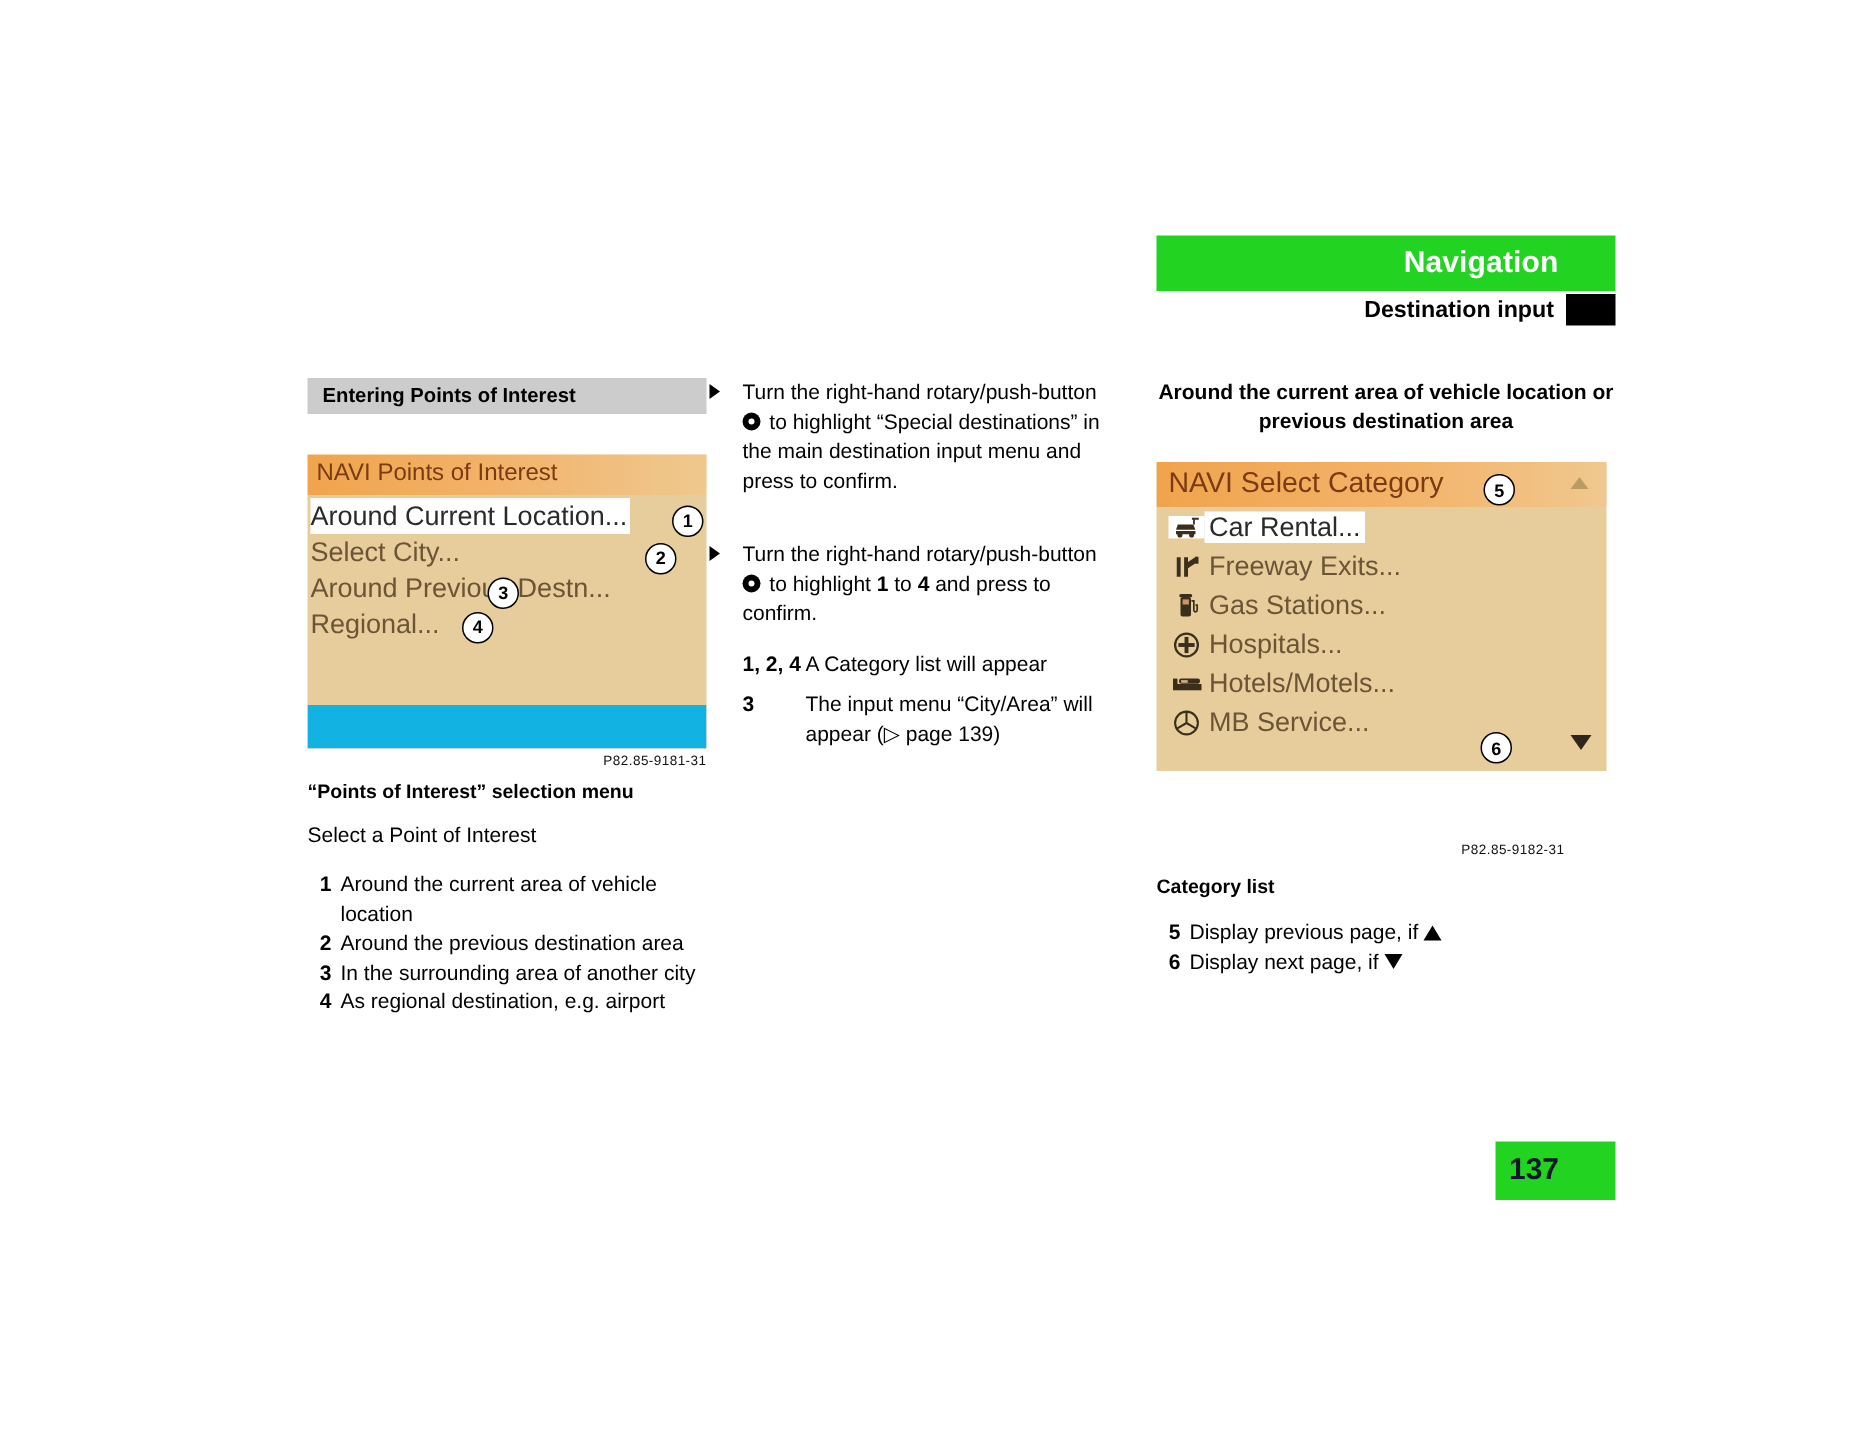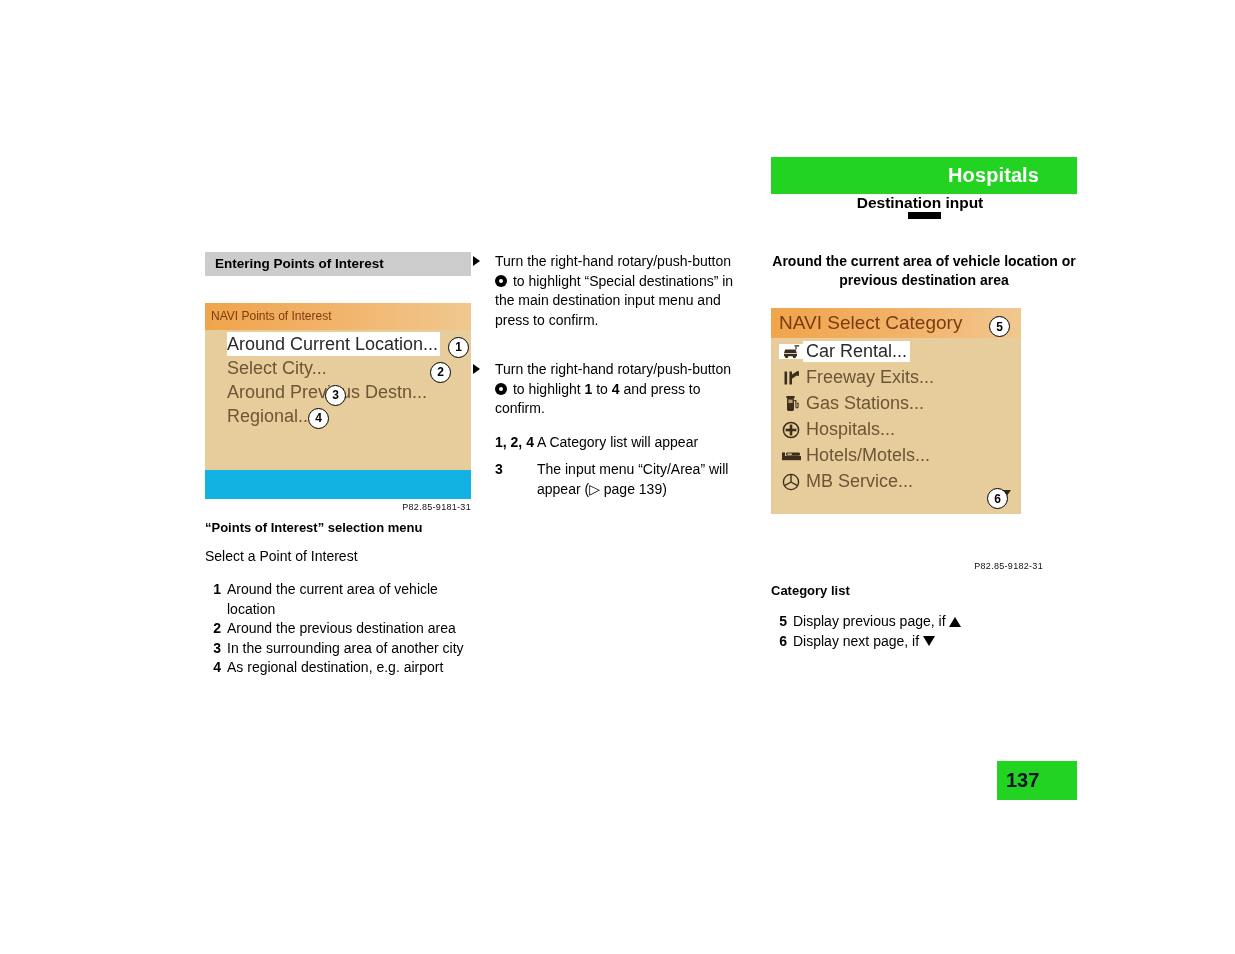--- a/index.html
+++ b/index.html
@@ -38,21 +38,20 @@
   }
   #header-sub-row {
     position: absolute;
     left: 771px;
     top: 194px;
     width: 306px;
     height: 25px;
     display: flex;
     align-items: center;
     justify-content: flex-end;
-    flex-direction: column;
   }
   #header-sub-row .subtitle {
     font-size: 15.5px;
     font-weight: bold;
     color: #000000;
     margin-right: 8px;
   }
   #header-black-square {
     width: 33px;
     height: 21px;
@@ -199,25 +198,25 @@
   }
   .navi-a .navi-title-bar {
     height: 27px;
     background: linear-gradient(to right, #f0a44c 0%, #f2b268 45%, #efc88f 100%);
     display: flex;
     align-items: center;
     padding-left: 6px;
     box-sizing: border-box;
   }
   .navi-a .navi-title-bar span {
-    font-size: 12px;
+    font-size: 16px;
     color: #7b3b10;
     font-family: "Liberation Sans", sans-serif;
   }
-  .navi-a .navi-rows { padding-left: 22px; padding-top: 2px; }
+  .navi-a .navi-rows { padding-left: 2px; padding-top: 2px; }
   .navi-a .navi-row {
     font-size: 18px;
     line-height: 24px;
     color: #6b5536;
     white-space: nowrap;
     display: inline-block;
   }
   .navi-a .navi-row.sel {
     background: #ffffff;
     color: #2a2a2a;
@@ -226,21 +225,21 @@
   .navi-a .navi-line { height: 24px; display: flex; align-items: center; }
   .navi-a .cyan-band {
     position: absolute;
     left: 0; bottom: 0;
     width: 100%;
     height: 29px;
     background: #12b3e3;
   }
 
   .navi-b {
-    width: 250px;
+    width: 300px;
     height: 206px;
     background: #e8cd9c;
     position: relative;
     overflow: hidden;
   }
   .navi-b .navi-title-bar {
     height: 30px;
     background: linear-gradient(to right, #f0a44c 0%, #f3b36a 55%, #f0c88f 100%);
     display: flex;
     align-items: center;
@@ -331,21 +330,21 @@
     border-left: 7px solid transparent;
     border-right: 7px solid transparent;
     border-top: 10px solid #2e2618;
   }
   .inline-b { font-weight: bold; }
 </style>
 </head>
 <body>
 
 <div id="header-green-bar">
-  <span class="htitle">Hospitals</span>
+  <span class="htitle">Navigation</span>
 </div>
 <div id="header-sub-row">
   <span class="subtitle">Destination input</span>
   <span id="header-black-square"></span>
 </div>
 
 <div class="column" id="col-left">
 
   <div class="section-head">Entering Points of Interest</div>
 

